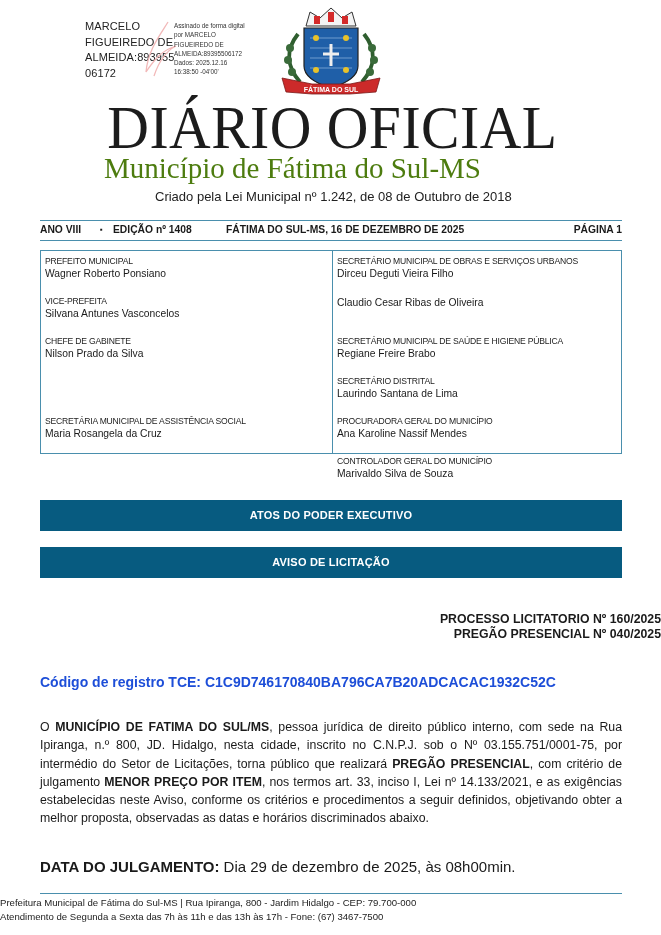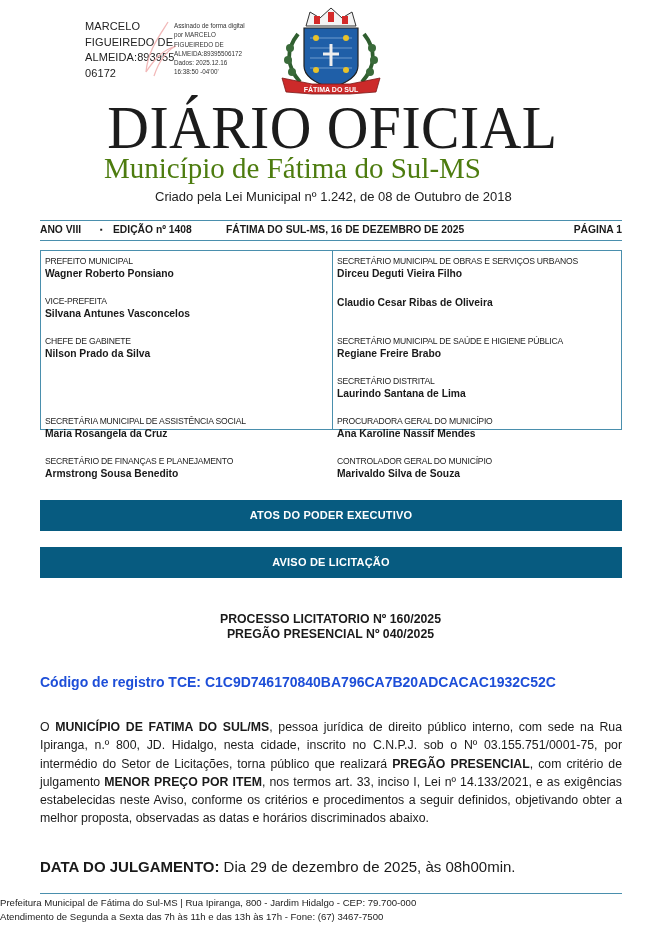--- a/index.html
+++ b/index.html
@@ -12,29 +12,29 @@
 
   .crest { position: absolute; left: 268px; top: 4px; width: 126px; height: 92px; }
 
   .title { position: absolute; left: 0; width: 661px; top: 92px; text-align: center; font-family: "Liberation Serif", "DejaVu Serif", serif; font-size: 62px; line-height: 70px; letter-spacing: 0.5px; color: #1c1c1c; transform: scaleX(0.93); padding-left: 4px; }
   .subtitle { position: absolute; left: 104px; top: 151px; font-family: "Liberation Serif", "DejaVu Serif", serif; font-size: 29px; line-height: 34px; color: #4d7c0f; }
   .law { position: absolute; left: 155px; top: 189px; font-size: 13px; line-height: 16px; color: #222; }
 
   .edition-bar { position: absolute; left: 40px; top: 220px; width: 582px; height: 21px; border-top: 1.5px solid #4a8fad; border-bottom: 1.5px solid #4a8fad; font-size: 10.3px; font-weight: bold; color: #1a1a1a; }
   .edition-bar span { position: absolute; top: 3px; }
 
-  .staff { position: absolute; left: 40px; top: 250px; width: 582px; height: 180px; border: 1.5px solid #4a8fad; }
+  .staff { position: absolute; left: 40px; top: 250px; width: 582px; height: 204px; border: 1.5px solid #4a8fad; }
   .staff .divider { position: absolute; left: 291px; top: 0; bottom: 0; width: 0; border-left: 1.5px solid #4a8fad; }
   .staff .entry { position: absolute; width: 285px; }
   .staff .role { font-size: 8.6px; line-height: 11px; color: #222; letter-spacing: -0.2px; }
-  .staff .person { font-size: 10.3px; line-height: 13px; font-weight: bold; color: #1a1a1a; }
+  .staff .person { font-size: 10.3px; line-height: 13px; font-weight: normal; color: #1a1a1a; }
 
   .band { position: absolute; left: 40px; width: 582px; height: 31px; background: #075b80; color: #ffffff; font-size: 11px; font-weight: bold; text-align: center; line-height: 31px; letter-spacing: 0.2px; }
 
-  .proc { position: absolute; left: 0; width: 661px; text-align: center; font-size: 12.3px; font-weight: bold; line-height: 16px; color: #1a1a1a; }
+  .proc { position: absolute; left: 0; width: 661px; text-align: right; font-size: 12.3px; font-weight: bold; line-height: 16px; color: #1a1a1a; }
 
   .tce { position: absolute; left: 40px; top: 674px; font-size: 14px; font-weight: bold; color: #1d4ed8; }
 
   .body-text { position: absolute; left: 40px; top: 718px; width: 582px; font-size: 12.3px; line-height: 18.3px; text-align: justify; color: #1a1a1a; }
   .body-text b { font-weight: bold; }
 
   .date-line { position: absolute; left: 40px; top: 858px; font-size: 15px; color: #1a1a1a; }
   .date-line b { font-weight: bold; }
 
   .footer-rule { position: absolute; left: 40px; top: 893px; width: 582px; border-top: 1.5px solid #4a8fad; }
@@ -113,24 +113,20 @@
     <div class="person">Silvana Antunes Vasconcelos</div>
   </div>
   <div class="entry" style="left:4px; top:85px">
     <div class="role">CHEFE DE GABINETE</div>
     <div class="person">Nilson Prado da Silva</div>
   </div>
   <div class="entry" style="left:4px; top:165px">
     <div class="role">SECRETÁRIA MUNICIPAL DE ASSISTÊNCIA SOCIAL</div>
     <div class="person">Maria Rosangela da Cruz</div>
   </div>
-  <div class="entry" style="left:4px; top:205px">
-    <div class="role">SECRETÁRIO DE FINANÇAS E PLANEJAMENTO</div>
-    <div class="person">Armstrong Sousa Benedito</div>
-  </div>
 
   <div class="entry" style="left:296px; top:5px">
     <div class="role">SECRETÁRIO MUNICIPAL DE OBRAS E SERVIÇOS URBANOS</div>
     <div class="person">Dirceu Deguti Vieira Filho</div>
   </div>
   <div class="entry" style="left:296px; top:45px">
     <div class="person">Claudio Cesar Ribas de Oliveira</div>
   </div>
   <div class="entry" style="left:296px; top:85px">
     <div class="role">SECRETÁRIO MUNICIPAL DE SAÚDE E HIGIENE PÚBLICA</div>

